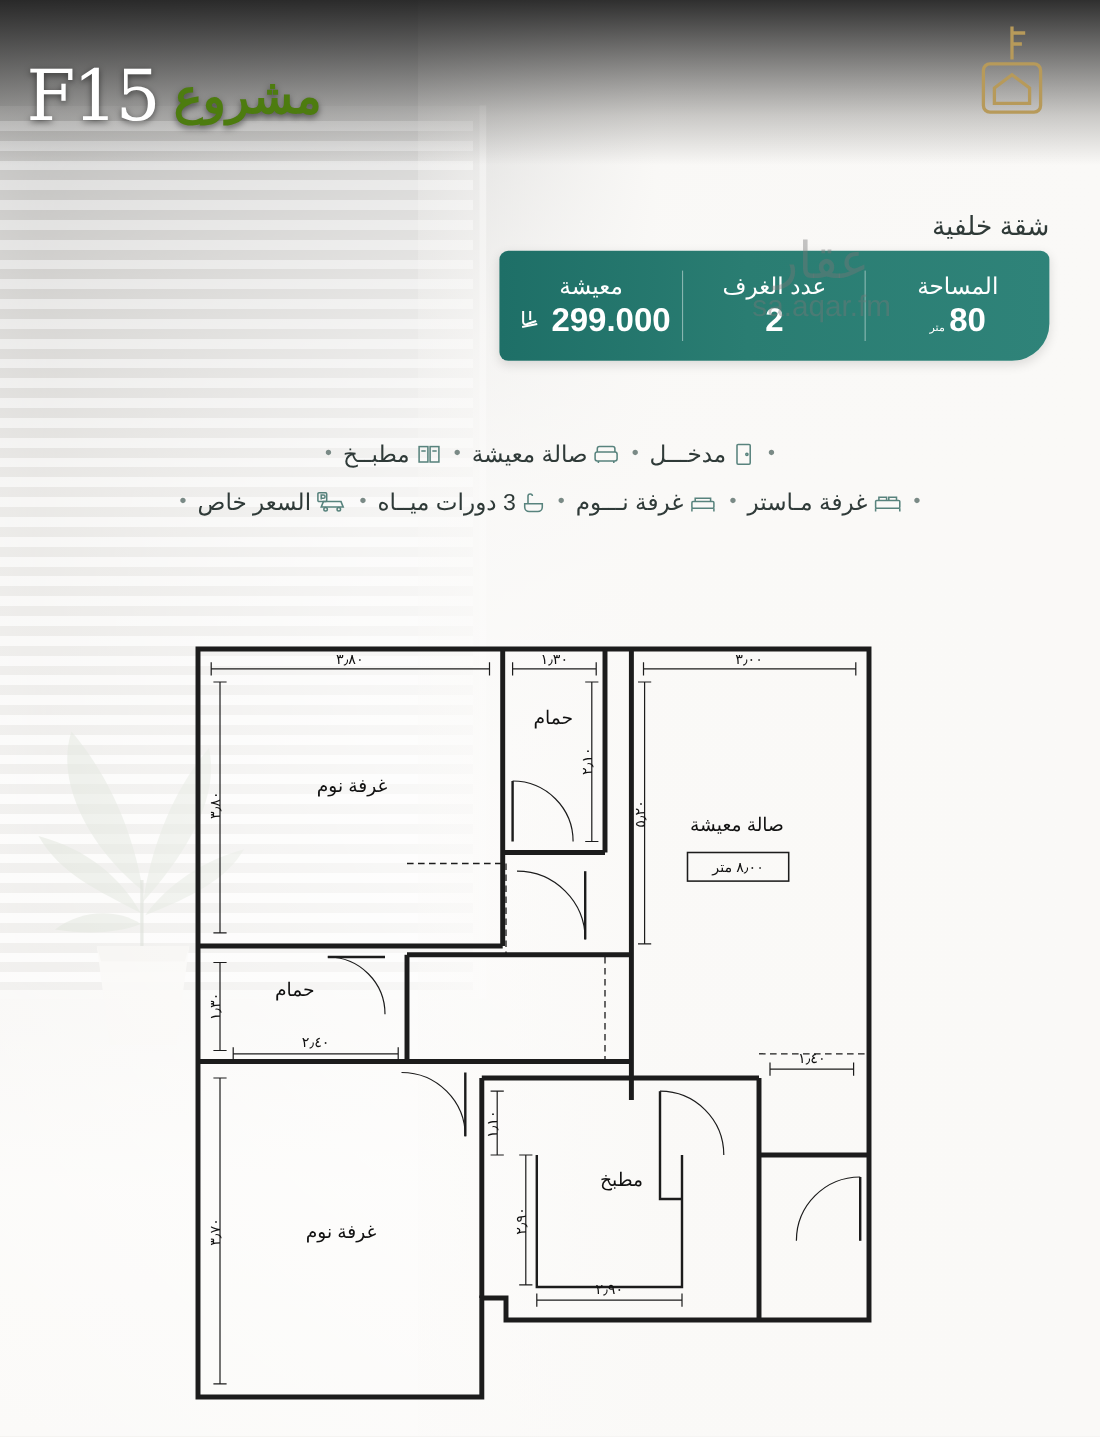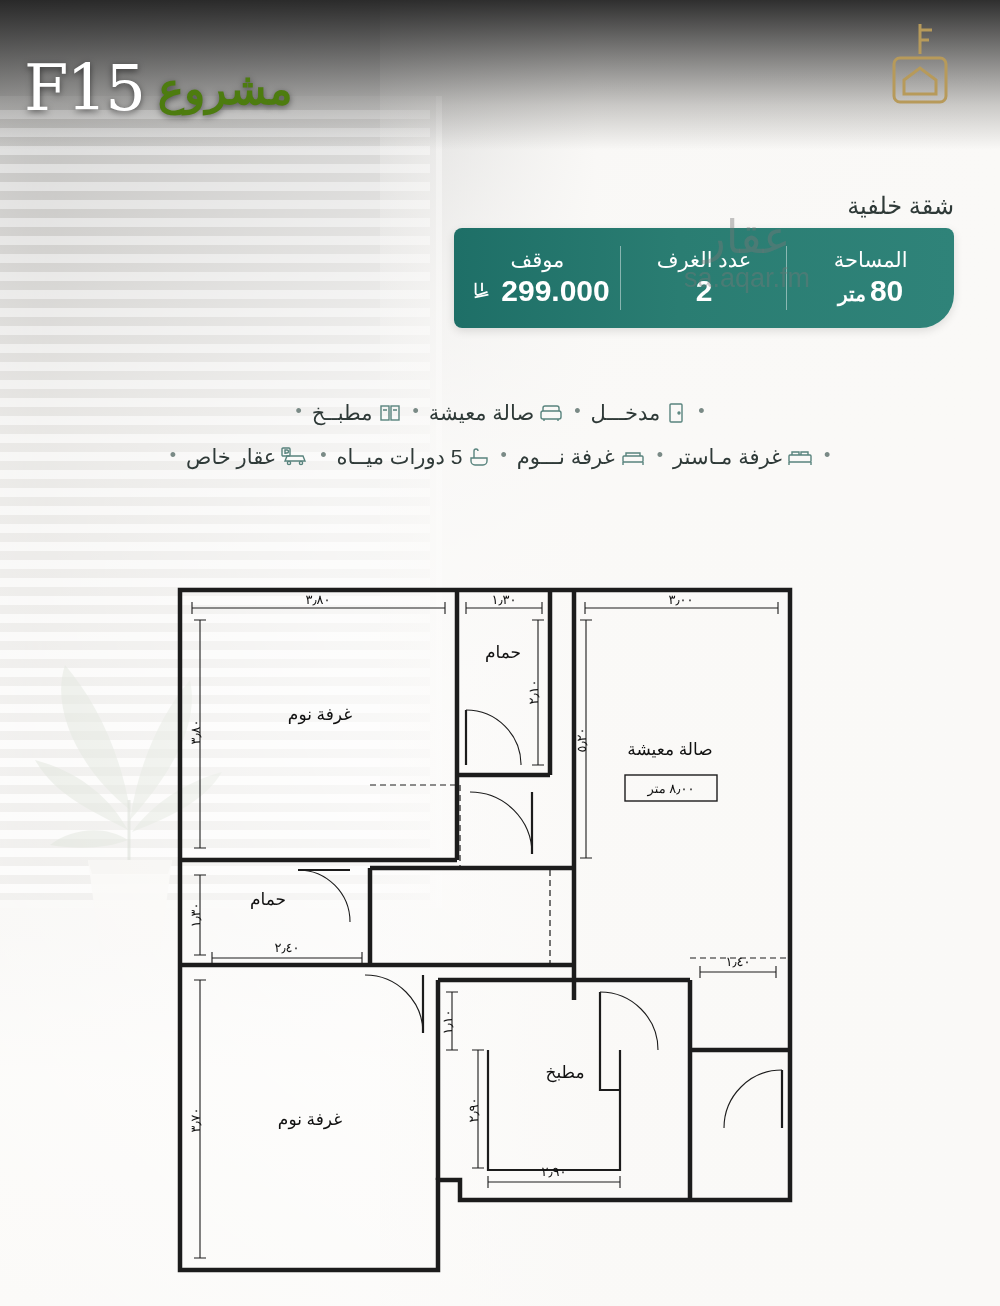--- a/index.html
+++ b/index.html
@@ -95,21 +95,21 @@
   }
   .info-cell{
     flex:1;display:flex;flex-direction:column;align-items:center;justify-content:center;gap:2px;
     position:relative;
   }
   .info-cell + .info-cell::before{
     content:"";position:absolute;right:0;top:18px;bottom:18px;width:1px;background:rgba(255,255,255,.45);
   }
   .info-title{font-size:21px;direction:rtl;font-weight:400;}
   .info-value{font-size:30px;font-weight:700;direction:rtl;}
-  .info-value .unit{font-size:20px;font-weight:700;margin-right:4px;}
+  .info-value .unit{font-size:10px;font-weight:400;margin-right:4px;}
   .riyal{display:inline-block;margin-left:6px;font-size:22px;}
 
   
   .watermark{
     position:absolute;right:190px;top:214px;
     text-align:center;pointer-events:none;
     color:rgba(120,120,120,.42);
     font-weight:400;
   }
   .wm-ar{font-size:46px;line-height:1;direction:rtl;letter-spacing:2px;}
@@ -183,21 +183,21 @@
     <div class="info-title">المساحة</div>
     <div class="info-value">
       <span>80</span><span class="unit">متر</span>
     </div>
   </div>
   <div class="info-cell">
     <div class="info-title">عدد الغرف</div>
     <div class="info-value">2</div>
   </div>
   <div class="info-cell">
-    <div class="info-title">موقف</div>
+    <div class="info-title">معيشة</div>
     <div class="info-value">
       <span>299.000</span>
       <svg class="riyal" width="22" height="22" viewBox="0 0 24 24">
         <g stroke="#ffffff" stroke-width="2" fill="none">
           <path d="M5 4 L5 15 C5 17 7 18 9 17 L18 14"></path>
           <path d="M12 4 L12 13"></path>
           <path d="M4 20 L19 17"></path>
         </g>
       </svg>
     </div>
@@ -271,34 +271,34 @@
       <span class="fl">غرفة نـــوم</span>
     </div>
     <span class="dot">•</span>
     <div class="feature">
       <span class="fi">
         <svg width="24" height="24" viewBox="0 0 24 24" fill="none" stroke="#3c6f68" stroke-width="1.4">
           <path d="M4 13h16v3a4 4 0 01-4 4H8a4 4 0 01-4-4z"></path>
             <path d="M7 13V6a2 2 0 014 0"></path>
         </svg>
       </span>
-      <span class="fl">5 دورات ميــاه</span>
+      <span class="fl">3 دورات ميــاه</span>
     </div>
     <span class="dot">•</span>
     <div class="feature">
       <span class="fi">
         <svg width="30" height="24" viewBox="0 0 30 24" fill="none" stroke="#3c6f68" stroke-width="1.4">
           <path d="M5 16h20l-2-5H7z"></path>
             <circle cx="9" cy="18" r="1.6"></circle>
             <circle cx="21" cy="18" r="1.6"></circle>
           <rect x="2" y="3" width="8" height="8" rx="1"></rect>
             <path d="M5 9V5h2a1.5 1.5 0 010 3H5"></path>
         </svg>
       </span>
-      <span class="fl">عقار خاص</span>
+      <span class="fl">السعر خاص</span>
     </div>
     <span class="dot">•</span>
   </div>
 
 </div>
 
 <svg class="plan" viewBox="0 0 700 700">
   <defs>
     <style>
       .w  { stroke:#1c1c1c; stroke-width:4.5; fill:none; }

